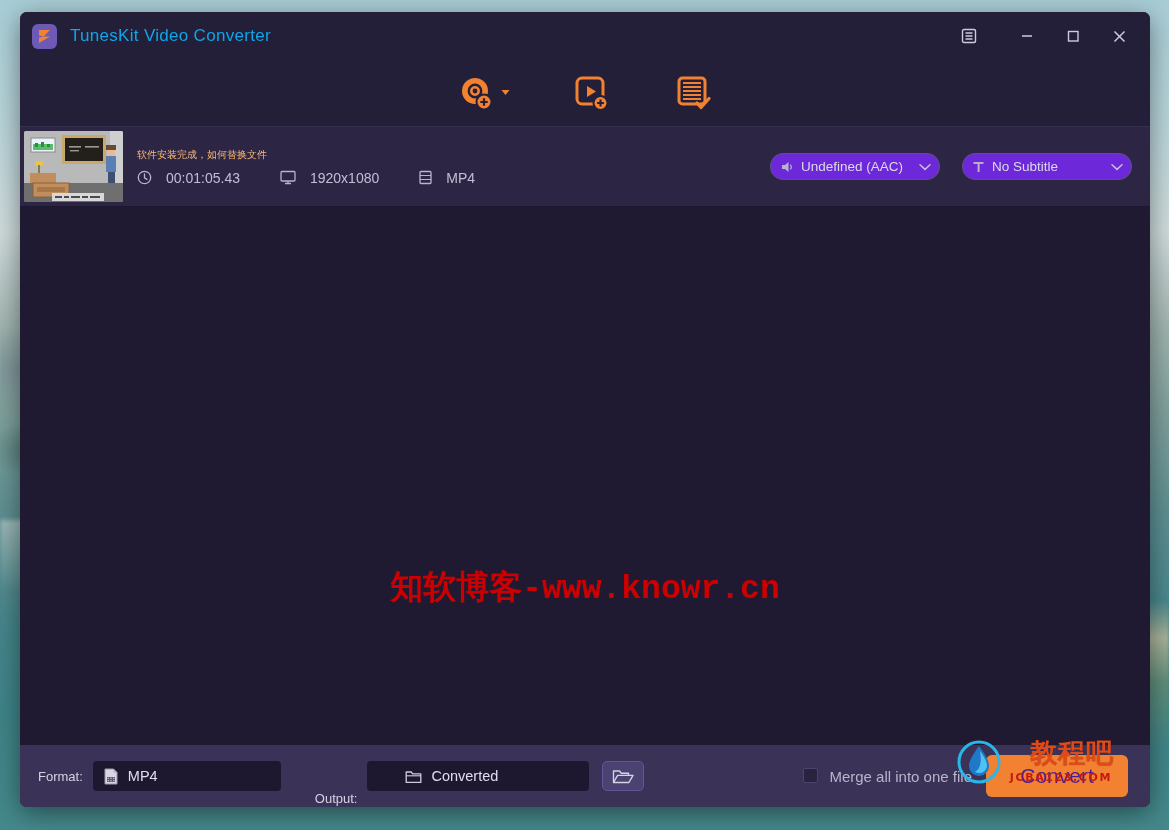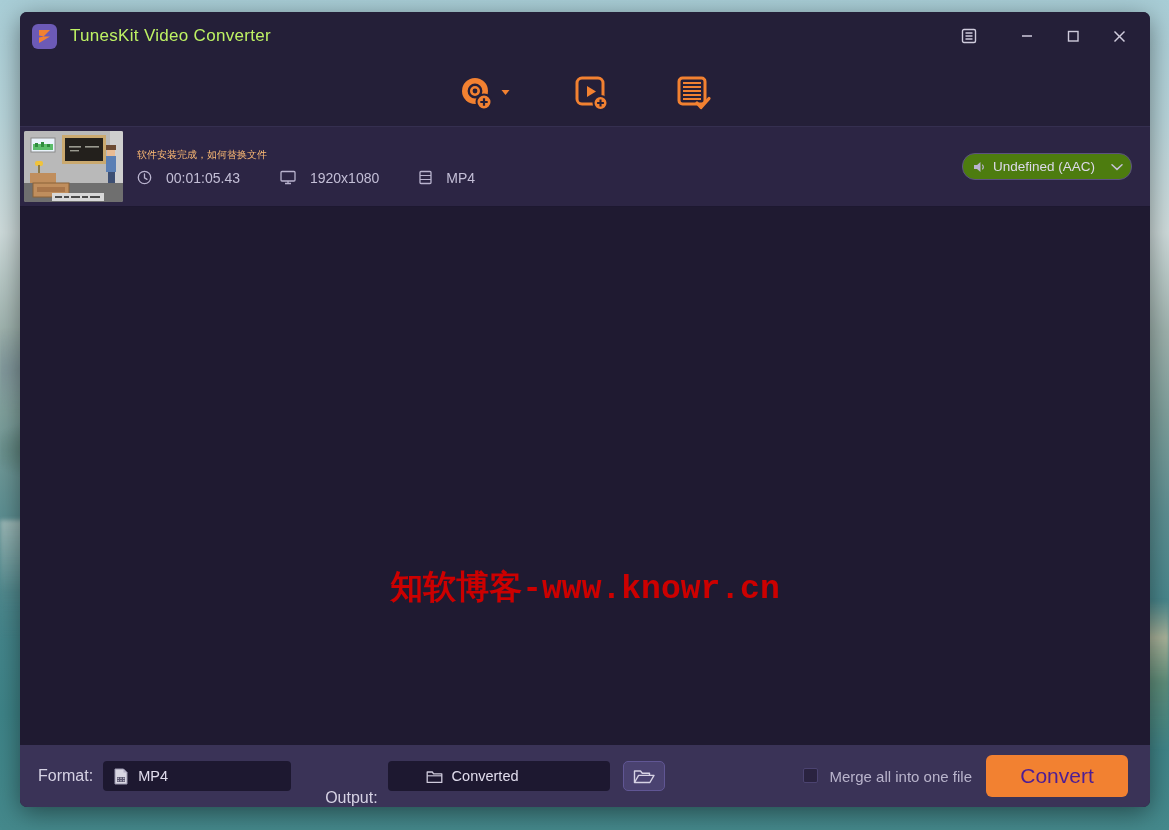--- a/index.html
+++ b/index.html
@@ -85,21 +85,21 @@
     width: 25px; height: 25px;
     border-radius: 6px;
     background: #6c5ab6;
     display: flex;
     align-items: center;
     justify-content: center;
     flex: none;
   }
   #app-title {
     margin-left: 13px;
-    color: #bef264;
+    color: #0ea5e9;
     font-size: 17px;
     letter-spacing: .3px;
   }
   #window-controls {
     margin-left: auto;
     display: flex;
     align-items: center;
     height: 100%;
   }
   .win-btn {
@@ -192,21 +192,21 @@
     align-items: center;
     gap: 22px;
     flex: none;
     margin-right: 6px;
   }
   .dd {
     width: 170px;
     height: 27px;
     border: 1px solid #5b5280;
     border-radius: 13px;
-    background: #4d7c0f;
+    background: #6d28d9;
     display: flex;
     align-items: center;
     padding: 0 8px 0 9px;
     color: #ddd9ea;
     font-size: 13.5px;
     cursor: pointer;
     box-sizing: border-box;
   }
   .dd-label {
     margin-left: 7px;
@@ -241,21 +241,21 @@
     height: 62px;
     background: #3a3357;
     display: flex;
     align-items: center;
     padding: 0 18px;
     flex: none;
     position: relative;
   }
   .bb-label {
     color: #d6d2e4;
-    font-size: 16px;
+    font-size: 13px;
     margin-right: 10px;
     white-space: nowrap;
   }
   .field {
     height: 30px;
     background: #1d1830;
     border-radius: 4px;
     display: flex;
     align-items: center;
     padding: 0 10px;
@@ -523,20 +523,32 @@
               <path d="M10.3 4.6 A3.6 3.6 0 0 1 10.3 9.4" fill="none" stroke="#b9b3ce" stroke-width="1.1"></path>
             </svg>
             <span class="dd-label">Undefined (AAC)</span>
             <span class="dd-caret">
               <svg width="12" height="8" viewBox="0 0 12 8">
                 <path d="M1 1.8 L6 6.4 L11 1.8" fill="none" stroke="#c6c1d8" stroke-width="1.5" stroke-linecap="round"></path>
               </svg>
             </span>
           </div>
 
+          <div class="dd">
+            <svg width="13" height="14" viewBox="0 0 13 14">
+              <rect x="1.5" y="2" width="10" height="1.9" fill="#b9b3ce"></rect>
+              <rect x="5.6" y="2" width="2" height="10" fill="#b9b3ce"></rect>
+            </svg>
+            <span class="dd-label">No Subtitle</span>
+            <span class="dd-caret">
+              <svg width="12" height="8" viewBox="0 0 12 8">
+                <path d="M1 1.8 L6 6.4 L11 1.8" fill="none" stroke="#c6c1d8" stroke-width="1.5" stroke-linecap="round"></path>
+              </svg>
+            </span>
+          </div>
 
         </div>
       </div>
     </div>
 
     <div id="content-area">
       <div id="watermark-text">知软博客-www.knowr.cn</div>
     </div>
 
     <div id="bottom-bar">
@@ -577,17 +589,26 @@
 
       <div id="merge-group">
         <span id="merge-box"></span>
         <span id="merge-label">Merge all into one file</span>
       </div>
 
       <div id="convert-btn">
         <span>Convert</span>
       </div>
 
+      <div id="site-watermark">
+        <svg id="wm-logo" viewBox="0 0 46 46">
+          <circle cx="23" cy="23" r="20" fill="none" stroke="#29b6e8" stroke-width="3"></circle>
+          <path d="M23 7 C30 17 33 22 33 27 A10 10 0 0 1 13 27 C13 22 16 17 23 7 Z" fill="#1f78c8"></path>
+          <path d="M24 12 C29 19 31 23 31 27 A8 8 0 0 1 19 33 C24 30 26 24 24 12 Z" fill="#4fc3f0"></path>
+        </svg>
+        <div id="wm-cn-text">教程吧</div>
+        <div id="wm-url">JCBA123.COM</div>
+      </div>
 
     </div>
 
   </div>
 </div>
 
 </body></html>

